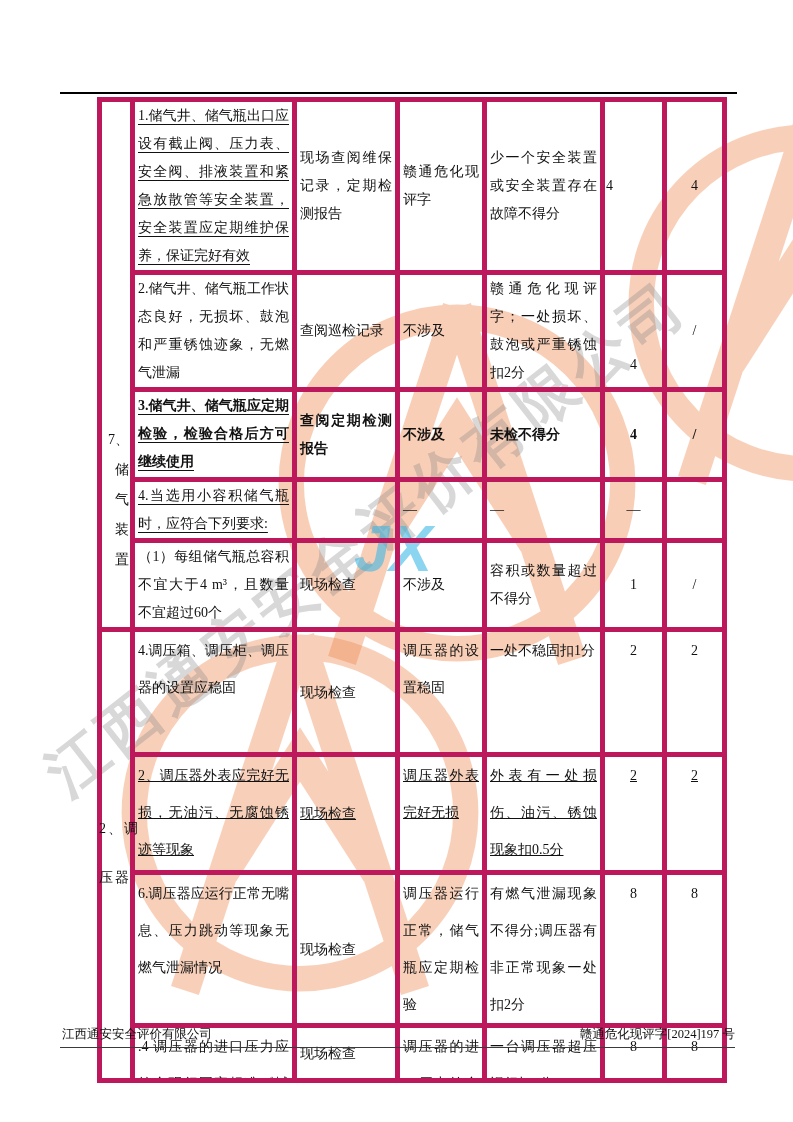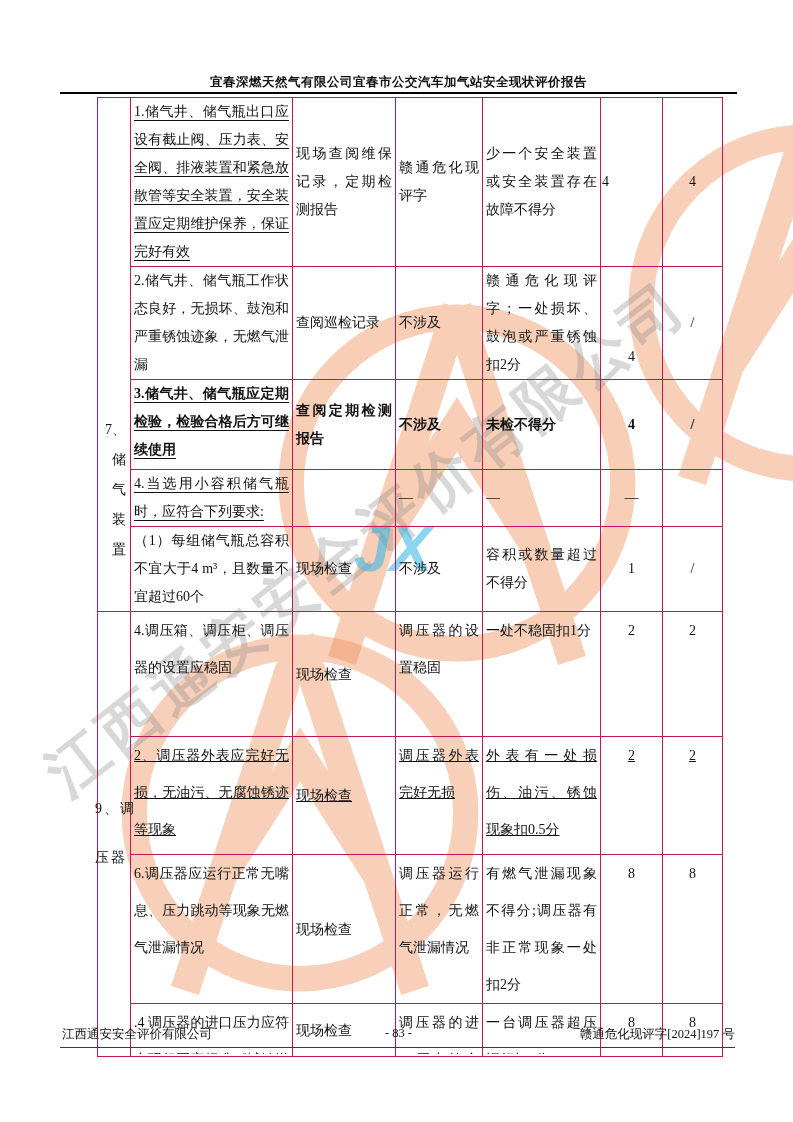--- a/index.html
+++ b/index.html
@@ -29,21 +29,21 @@
           white-space:nowrap;color:rgba(236,70,48,0.50);
           font-family:"Liberation Sans","DejaVu Sans",sans-serif;}
   .wm-blue{font-style:italic;font-weight:bold;color:rgba(56,182,230,0.58);
            font-family:"Liberation Sans","DejaVu Sans",sans-serif;white-space:nowrap;}
   .wm-blue-top{left:354px;top:512px;font-size:64px;}
   .wm-blue-bot{left:348px;top:554px;font-size:60px;letter-spacing:4px;}
 
   
   table.eval{position:absolute;left:97px;top:97px;width:625px;z-index:2;
              border-collapse:collapse;table-layout:fixed;background:transparent;}
-  table.eval td{border:1px solid #be185d;padding:0 3px;font-size:14px;background:transparent;}
+  table.eval td{border:5px solid #be185d;padding:0 3px;font-size:14px;background:transparent;}
   .sec7 td{line-height:28px;vertical-align:middle;}
   .sec7 .c-content{vertical-align:top;}
   .sec8 td{line-height:37px;vertical-align:top;}
   .sec8 .c-method{vertical-align:middle;}
   .c-content div,.c-scoring div,.c-method div,.c-standard div{text-align:justify;}
   .c-score,.c-actual{text-align:center;}
   .sec7 tr:first-child .c-score{text-align:left;padding-left:1px;}
   .sec7 tr:nth-child(2) .c-score{vertical-align:bottom;padding-bottom:8px;}
   .u{text-decoration:underline;text-underline-offset:4px;}
   .c-cat{vertical-align:top;padding:0;overflow:visible;}
@@ -65,21 +65,20 @@
     <circle cx="200" cy="210" r="170" fill="none" stroke="#f08c55" stroke-width="26"></circle>
     <path d="M200 30 L82 392 M200 30 L318 392 M122 272 L200 150 L278 272" fill="none" stroke="#f08c55" stroke-width="30"></path>
   </svg>
   <svg class="wm" style="left:612px;top:98px;" width="390" height="410" viewBox="0 0 400 420" opacity="0.40">
     <circle cx="200" cy="210" r="170" fill="none" stroke="#f08c55" stroke-width="26"></circle>
     <path d="M200 30 L82 392 M200 30 L318 392 M122 272 L200 150 L278 272" fill="none" stroke="#f08c55" stroke-width="30"></path>
   </svg>
   <div class="wm wm-diag">江西通安安全评价有限公司</div>
   <div class="wm wm-blue wm-blue-top">JX</div>
 
-  <div class="header">宜春深燃天然气有限公司宜春市公交汽车加气站安全现状评价报告</div>
   <div class="header-rule"></div>
 
   <table class="eval">
     <colgroup>
       <col style="width:33px">
         <col style="width:162px">
         <col style="width:103px">
       <col style="width:87px">
         <col style="width:118px">
         <col style="width:62px">
@@ -186,21 +185,21 @@
             <div>1</div>
           </td>
           <td class="c-actual">
             <div>/</div>
           </td>
         </tr>
       </tbody>
       <tbody class="sec8">
         <tr style="height: 125px;">
           <td rowspan="4" class="c-cat cat8">
-            <div>9、调压器</div>
+            <div>2、调压器</div>
           </td>
           <td class="c-content">
             <div>4.调压箱、调压柜、调压器的设置应稳固</div>
           </td>
           <td class="c-method">
             <div>现场检查</div>
           </td>
           <td class="c-standard">
             <div>调压器的设置稳固</div>
           </td>
@@ -235,21 +234,21 @@
           </td>
         </tr>
         <tr style="height: 110px;">
           <td class="c-content">
             <div>6.调压器应运行正常无嘴息、压力跳动等现象无燃气泄漏情况</div>
           </td>
           <td class="c-method">
             <div>现场检查</div>
           </td>
           <td class="c-standard">
-            <div>调压器运行正常，无燃气泄漏情况</div>
+            <div>调压器运行正常，储气瓶应定期检验</div>
           </td>
           <td class="c-scoring">
             <div>有燃气泄漏现象不得分;调压器有非正常现象一处扣2分</div>
           </td>
           <td class="c-score">
             <div>8</div>
           </td>
           <td class="c-actual">
             <div>8</div>
           </td>
@@ -271,19 +270,18 @@
             <div class="cliprow">8</div>
           </td>
           <td class="c-actual">
             <div class="cliprow">8</div>
           </td>
         </tr>
       </tbody>
     </table>
 
   <div class="footer">
-    <span class="footer-center">- 83 -</span>
     <span class="footer-left">江西通安安全评价有限公司</span>
     <span class="footer-right">赣通危化现评字[2024]197 号</span>
   </div>
   <div class="footer-rule"></div>
 
 </div>
 
 </body></html>

